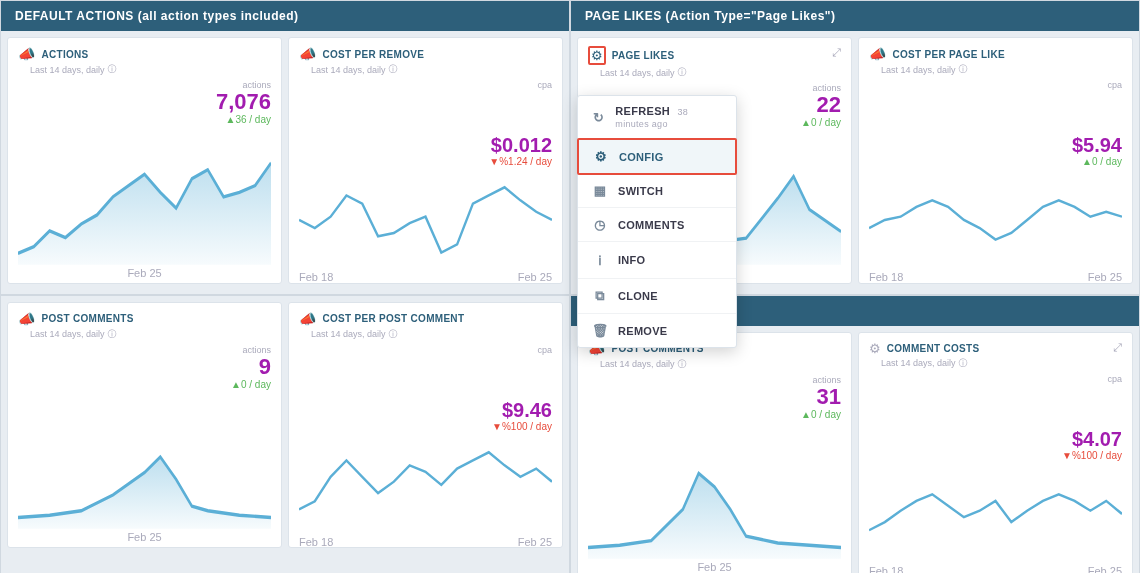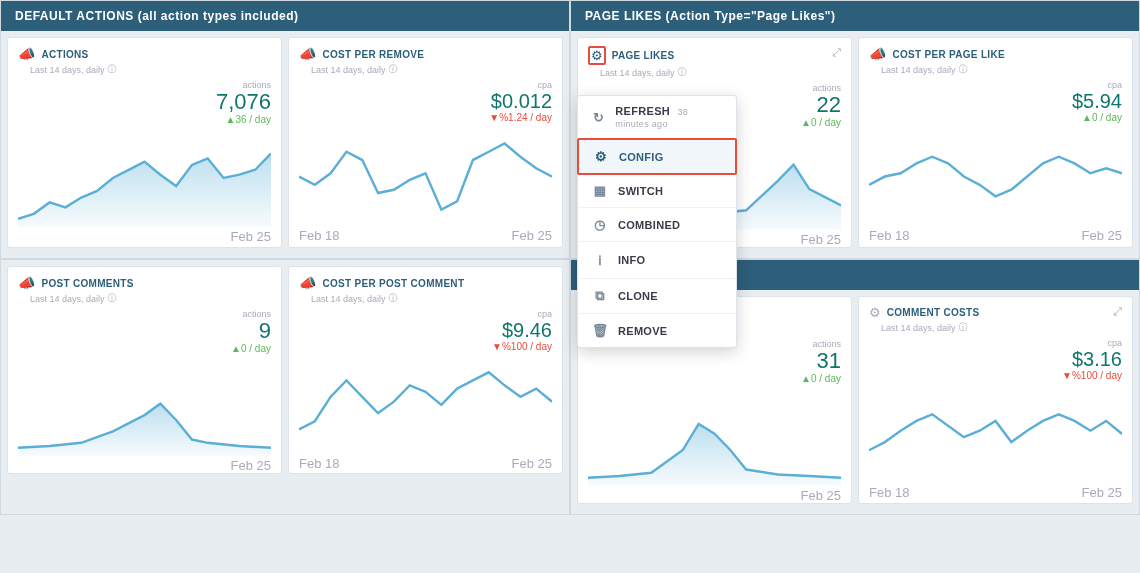--- a/index.html
+++ b/index.html
@@ -110,45 +110,46 @@
     }
 
     .value-label {
       font-size: 9px;
       color: #aab;
       text-align: right;
     }
 
     .value-number {
       font-size: 22px;
-      font-weight: 400;
-      color: #0f766e;
+      font-weight: 700;
+      color: #a21caf;
       line-height: 1.1;
     }
 
     .value-number.dollar {
       font-size: 20px;
+      margin-top: 44px;
     }
 
     .value-change {
       font-size: 10px;
     }
     .value-change.positive { color: #5cb85c; }
     .value-change.negative { color: #e74c3c; }
 
     .chart-area {
       flex: 1;
       position: relative;
       margin-top: 4px;
     }
 
     .chart-date {
-      font-size: 13px;
+      font-size: 11px;
       color: #aab;
-      text-align: right;
+      text-align: center;
       margin-top: 2px;
     }
 
     svg.chart {
       width: 100%;
       height: 100%;
     }
 
     
     .dropdown-overlay {
@@ -477,21 +478,21 @@
             </div>
             <div class="widget-subtitle">
               <span>Last 14 days, daily</span>
               <span style="color:#aab;">ⓘ</span>
             </div>
           </div>
           <span class="widget-expand">⤢</span>
         </div>
         <div class="widget-value-area">
           <span class="value-label">cpa</span>
-          <span class="value-number dollar">$3.16</span>
+          <span class="value-number dollar">$4.07</span>
           <span class="value-change negative">▼%100 / day</span>
         </div>
         <div class="chart-area">
           <svg class="chart" viewBox="0 0 160 60" preserveAspectRatio="none">
             <path d="M0,40 L10,35 L20,28 L30,22 L40,18 L50,25 L60,32 L70,28 L80,22 L90,35 L100,28 L110,22 L120,18 L130,22 L140,28 L150,22 L160,30" fill="none" stroke="#5bafd6" stroke-width="1.5"></path>
           </svg>
         </div>
         <div style="display:flex;justify-content:space-between;">
           <span class="chart-date">Feb 18</span>
           <span class="chart-date">Feb 25</span>
@@ -519,21 +520,21 @@
       <span style="color:#2d5f7a;font-weight:700;">CONFIG</span>
     </div>
 
     <div class="dropdown-item">
       <span class="di-icon">▦</span>
       <span>SWITCH</span>
     </div>
 
     <div class="dropdown-item">
       <span class="di-icon">◷</span>
-      <span>COMBINED</span>
+      <span>COMMENTS</span>
     </div>
 
     <div class="dropdown-item">
       <span class="di-icon">ℹ</span>
       <span>INFO</span>
     </div>
 
     <div class="dropdown-item">
       <span class="di-icon">⧉</span>
       <span>CLONE</span>

